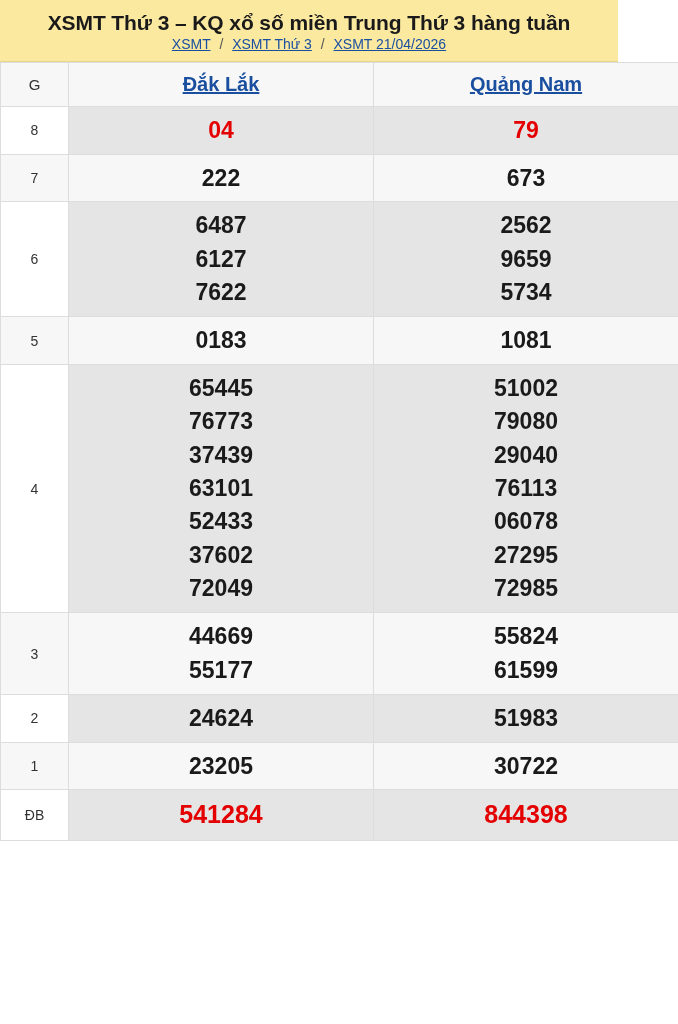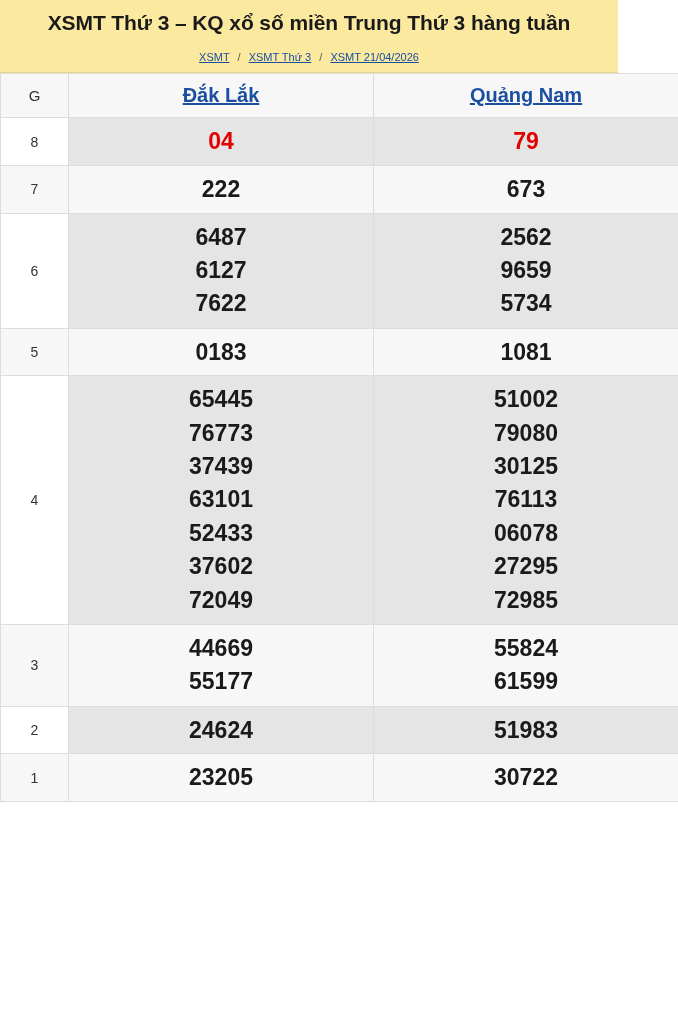--- a/index.html
+++ b/index.html
@@ -25,22 +25,22 @@
   }
   .header-title {
     font-size: 21px;
     font-weight: bold;
     color: #1a1a1a;
     line-height: 1.25;
     letter-spacing: -0.1px;
     white-space: nowrap;
   }
   .breadcrumb {
-    margin-top: 15px;
-    font-size: 11px;
+    margin-top: 0;
+    font-size: 14px;
     color: #444;
     line-height: 1.2;
   }
   .breadcrumb a {
     color: #1a4fa0;
     text-decoration: underline;
   }
   .breadcrumb .sep {
     color: #555;
     padding: 0 5px;
@@ -185,21 +185,21 @@
           <span class="n">76773</span>
           <span class="n">37439</span>
           <span class="n">63101</span>
           <span class="n">52433</span>
           <span class="n">37602</span>
           <span class="n">72049</span>
         </td>
         <td class="nums">
           <span class="n">51002</span>
           <span class="n">79080</span>
-          <span class="n">30125</span>
+          <span class="n">29040</span>
           <span class="n">76113</span>
           <span class="n">06078</span>
           <span class="n">27295</span>
           <span class="n">72985</span>
         </td>
       </tr>
 
       <tr class="alt row-tall">
         <td class="glabel">3</td>
         <td class="nums">
@@ -225,17 +225,26 @@
       <tr class="alt">
         <td class="glabel">1</td>
         <td class="nums">
           <span class="n">23205</span>
         </td>
         <td class="nums">
           <span class="n">30722</span>
         </td>
       </tr>
 
+      <tr>
+        <td class="glabel">ĐB</td>
+        <td class="nums red big">
+          <span class="n">541284</span>
+        </td>
+        <td class="nums red big">
+          <span class="n">844398</span>
+        </td>
+      </tr>
 
     </tbody>
   </table>
 
 </div>
 
 </body></html>

